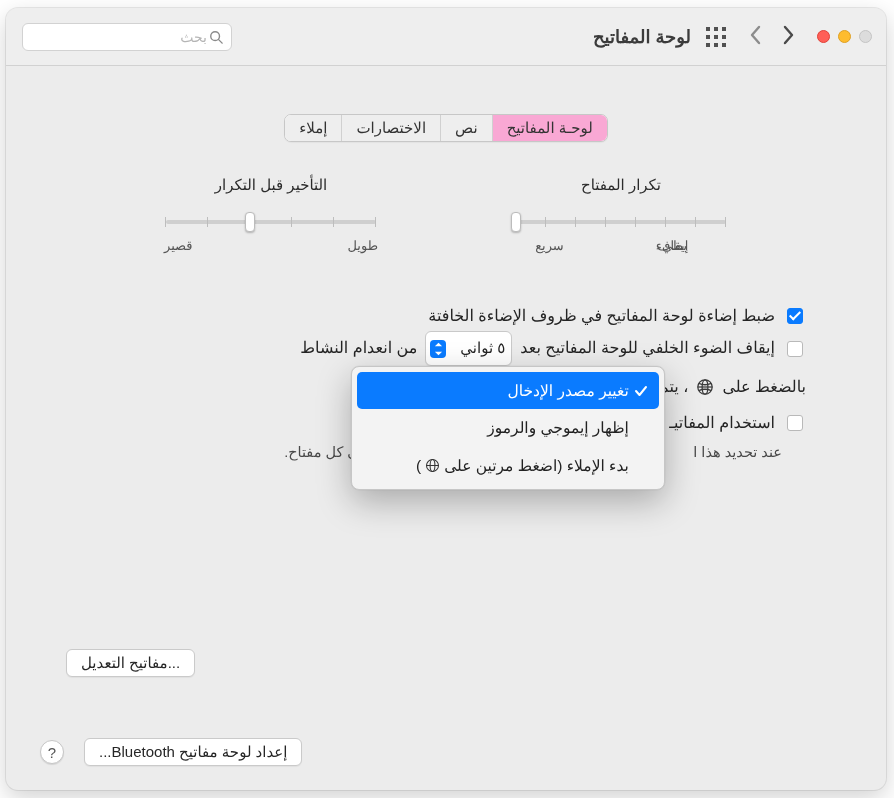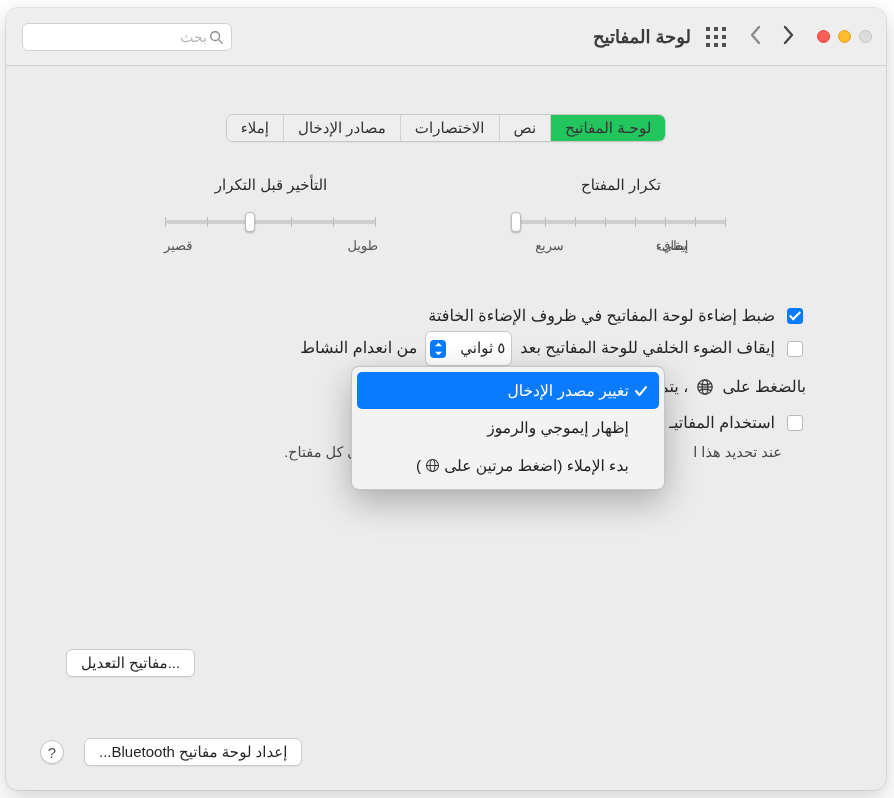--- a/index.html
+++ b/index.html
@@ -43,21 +43,21 @@
   .searchwrap svg{width:14px;height:14px;color:#8a8a8a;flex:0 0 auto;}
   .searchwrap input{flex:1;border:none;outline:none;background:transparent;font-size:14px;text-align:right;direction:rtl;color:#888;}
   .searchwrap input::placeholder{color:#b5b5b5;}
   
   .body{flex:1;display:flex;flex-direction:column;overflow:visible;}
   
   .tabs{display:flex;justify-content:center;margin-top:48px;direction:rtl;}
   .seg{display:flex;border:1px solid #c7c7c7;border-radius:7px;overflow:hidden;background:#fff;box-shadow:0 1px 1px rgba(0,0,0,0.04);}
   .seg .tab{padding:4px 14px;font-size:15px;color:#333;border-left:1px solid #d0d0d0;cursor:default;white-space:nowrap;}
   .seg .tab:last-child{border-left:none;}
-  .seg .tab.active{background:#22c55e;font-weight:500;}
+  .seg .tab.active{background:#f9a8d4;font-weight:500;}
   .seg .tab:not(.active){background:#eeeeee;}
   
   .sliders{display:flex;gap:120px;justify-content:center;margin-top:34px;direction:rtl;}
   .slblock{display:flex;flex-direction:column;align-items:center;width:230px;}
   .sltitle{font-size:15px;margin-bottom:16px;color:#2b2b2b;}
   .track{position:relative;width:210px;height:22px;}
   .rail{position:absolute;top:10px;left:0;right:0;height:4px;background:#cfcfcf;border-radius:2px;}
   .tick{position:absolute;top:7px;width:1px;height:10px;background:#bdbdbd;}
   .thumb{position:absolute;top:2px;width:10px;height:20px;background:#fff;border:1px solid #bcbcbc;border-radius:4px;box-shadow:0 1px 2px rgba(0,0,0,0.25);transform:translateX(50%);}
   .sllabels{display:flex;justify-content:space-between;width:214px;margin-top:6px;font-size:13px;color:#555;}
@@ -152,21 +152,20 @@
     </div>
   </div>
 
   <div class="body">
 
     <div class="tabs">
       <div class="seg">
         <span class="tab active">لوحـة المفاتيح</span>
         <span class="tab">نص</span>
         <span class="tab">الاختصارات</span>
-        <span class="tab">مصادر الإدخال</span>
         <span class="tab">إملاء</span>
       </div>
     </div>
 
     <div class="sliders">
 
       <div class="slblock">
         <div class="sltitle">تكرار المفتاح</div>
         <div class="track">
           <div class="rail"></div>

